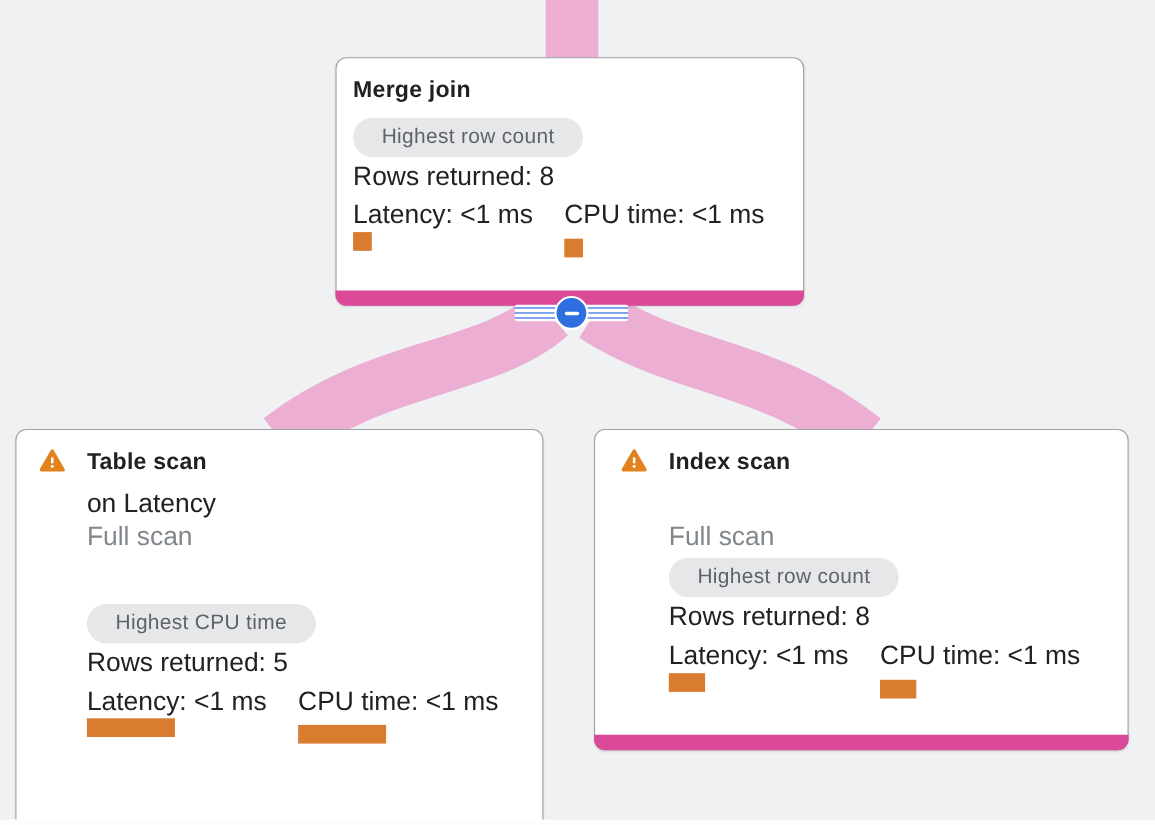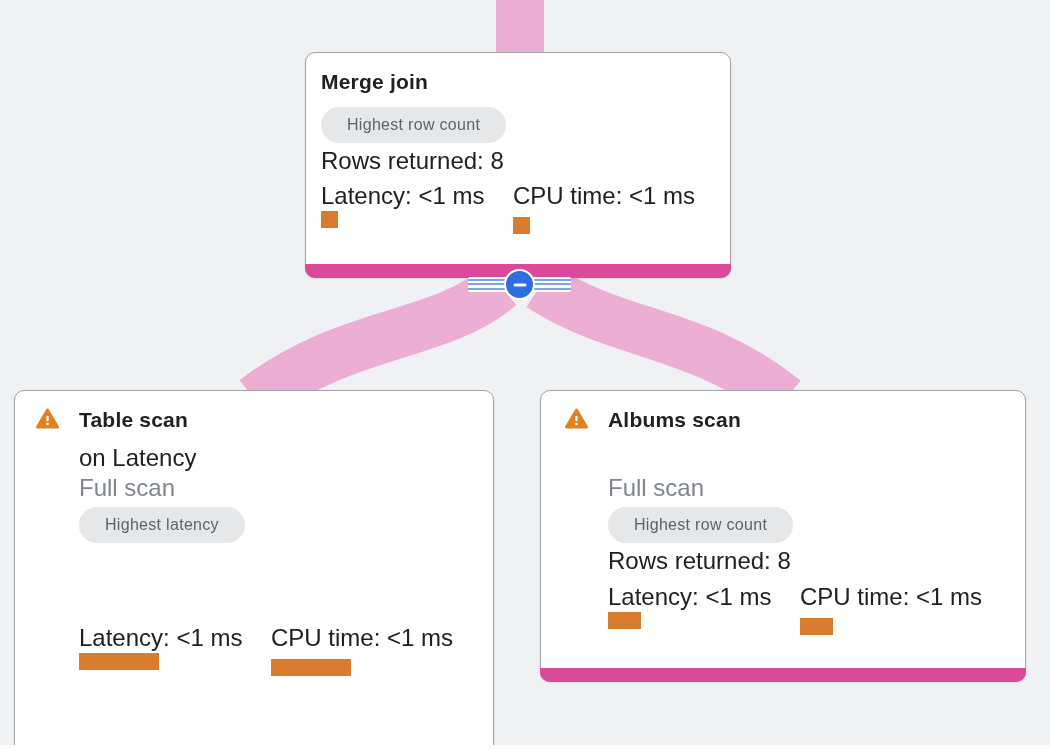--- a/index.html
+++ b/index.html
@@ -20,21 +20,21 @@
 
   .card{position:absolute;background:var(--card-background);border:1px solid var(--card-border);
         border-radius:10px;box-shadow:0 1px 2px rgba(0,0,0,.10)}
   .accent{position:absolute;left:-1px;right:-1px;bottom:-1px;height:14px;
           background:var(--accent-pink);border-radius:0 0 10px 10px}
   .card > div, .card > span{position:absolute;white-space:nowrap}
   .title{font-size:21px;font-weight:700;color:var(--text-primary);line-height:26px;letter-spacing:.2px}
   .line{font-size:24px;color:var(--text-primary);line-height:24px}
   .muted{color:var(--text-secondary)}
   .badge{display:inline-block;background:var(--badge-background);color:var(--badge-text);
-         font-size:16px;line-height:36px;height:36px;padding:0 26px;border-radius:18px;letter-spacing:.3px}
+         font-size:19px;line-height:36px;height:36px;padding:0 26px;border-radius:18px;letter-spacing:.3px}
   .mbar{background:var(--metric-bar-orange);height:17px}
 
   .warn-icon{width:23px;height:21px;display:inline-block}
 
   
   #card-merge{left:305px;top:52px;width:426px;height:226px}
   #card-merge .title{left:15px;top:16px}
   #card-merge .badge-0{left:15px;top:54px}
   #card-merge .rows{left:15px;top:96px}
   #card-merge .stat-lat{left:15px;top:131px}
@@ -117,37 +117,38 @@
     <span class="warn">
       <svg class="warn-icon" viewBox="0 0 24 22">
         <path d="M12 2 L22.5 20 H1.5 Z" fill="var(--warning-orange)" stroke="var(--warning-orange)" stroke-width="3" stroke-linejoin="round"></path>
         <rect x="10.8" y="8" width="2.4" height="6" rx="1.2" fill="#ffffff"></rect>
         <circle cx="12" cy="16.8" r="1.4" fill="#ffffff"></circle>
       </svg>
     </span>
     <div class="title">Table scan</div>
     <div class="line target">on Latency</div>
     <div class="line muted scanmode">Full scan</div>
-    <div class="badge badge-0">Highest latency</div>
+    <div class="badge badge-1">Highest CPU time</div>
+    <div class="line rows">Rows returned: 5</div>
     <div class="line stat-lat">Latency: &lt;1 ms</div>
     <div class="line stat-cpu">CPU time: &lt;1 ms</div>
     <div class="mbar bar-lat"></div>
     <div class="mbar bar-cpu"></div>
     <div class="accent" style="position:absolute"></div>
   </div>
 
   <div class="card" id="card-index">
     <span class="warn">
       <svg class="warn-icon" viewBox="0 0 24 22">
         <path d="M12 2 L22.5 20 H1.5 Z" fill="var(--warning-orange)" stroke="var(--warning-orange)" stroke-width="3" stroke-linejoin="round"></path>
         <rect x="10.8" y="8" width="2.4" height="6" rx="1.2" fill="#ffffff"></rect>
         <circle cx="12" cy="16.8" r="1.4" fill="#ffffff"></circle>
       </svg>
     </span>
-    <div class="title">Albums scan</div>
+    <div class="title">Index scan</div>
     <div class="line muted scanmode">Full scan</div>
     <div class="badge badge-0">Highest row count</div>
     <div class="line rows">Rows returned: 8</div>
     <div class="line stat-lat">Latency: &lt;1 ms</div>
     <div class="line stat-cpu">CPU time: &lt;1 ms</div>
     <div class="mbar bar-lat"></div>
     <div class="mbar bar-cpu"></div>
     <div class="accent" style="position:absolute"></div>
   </div>
 

